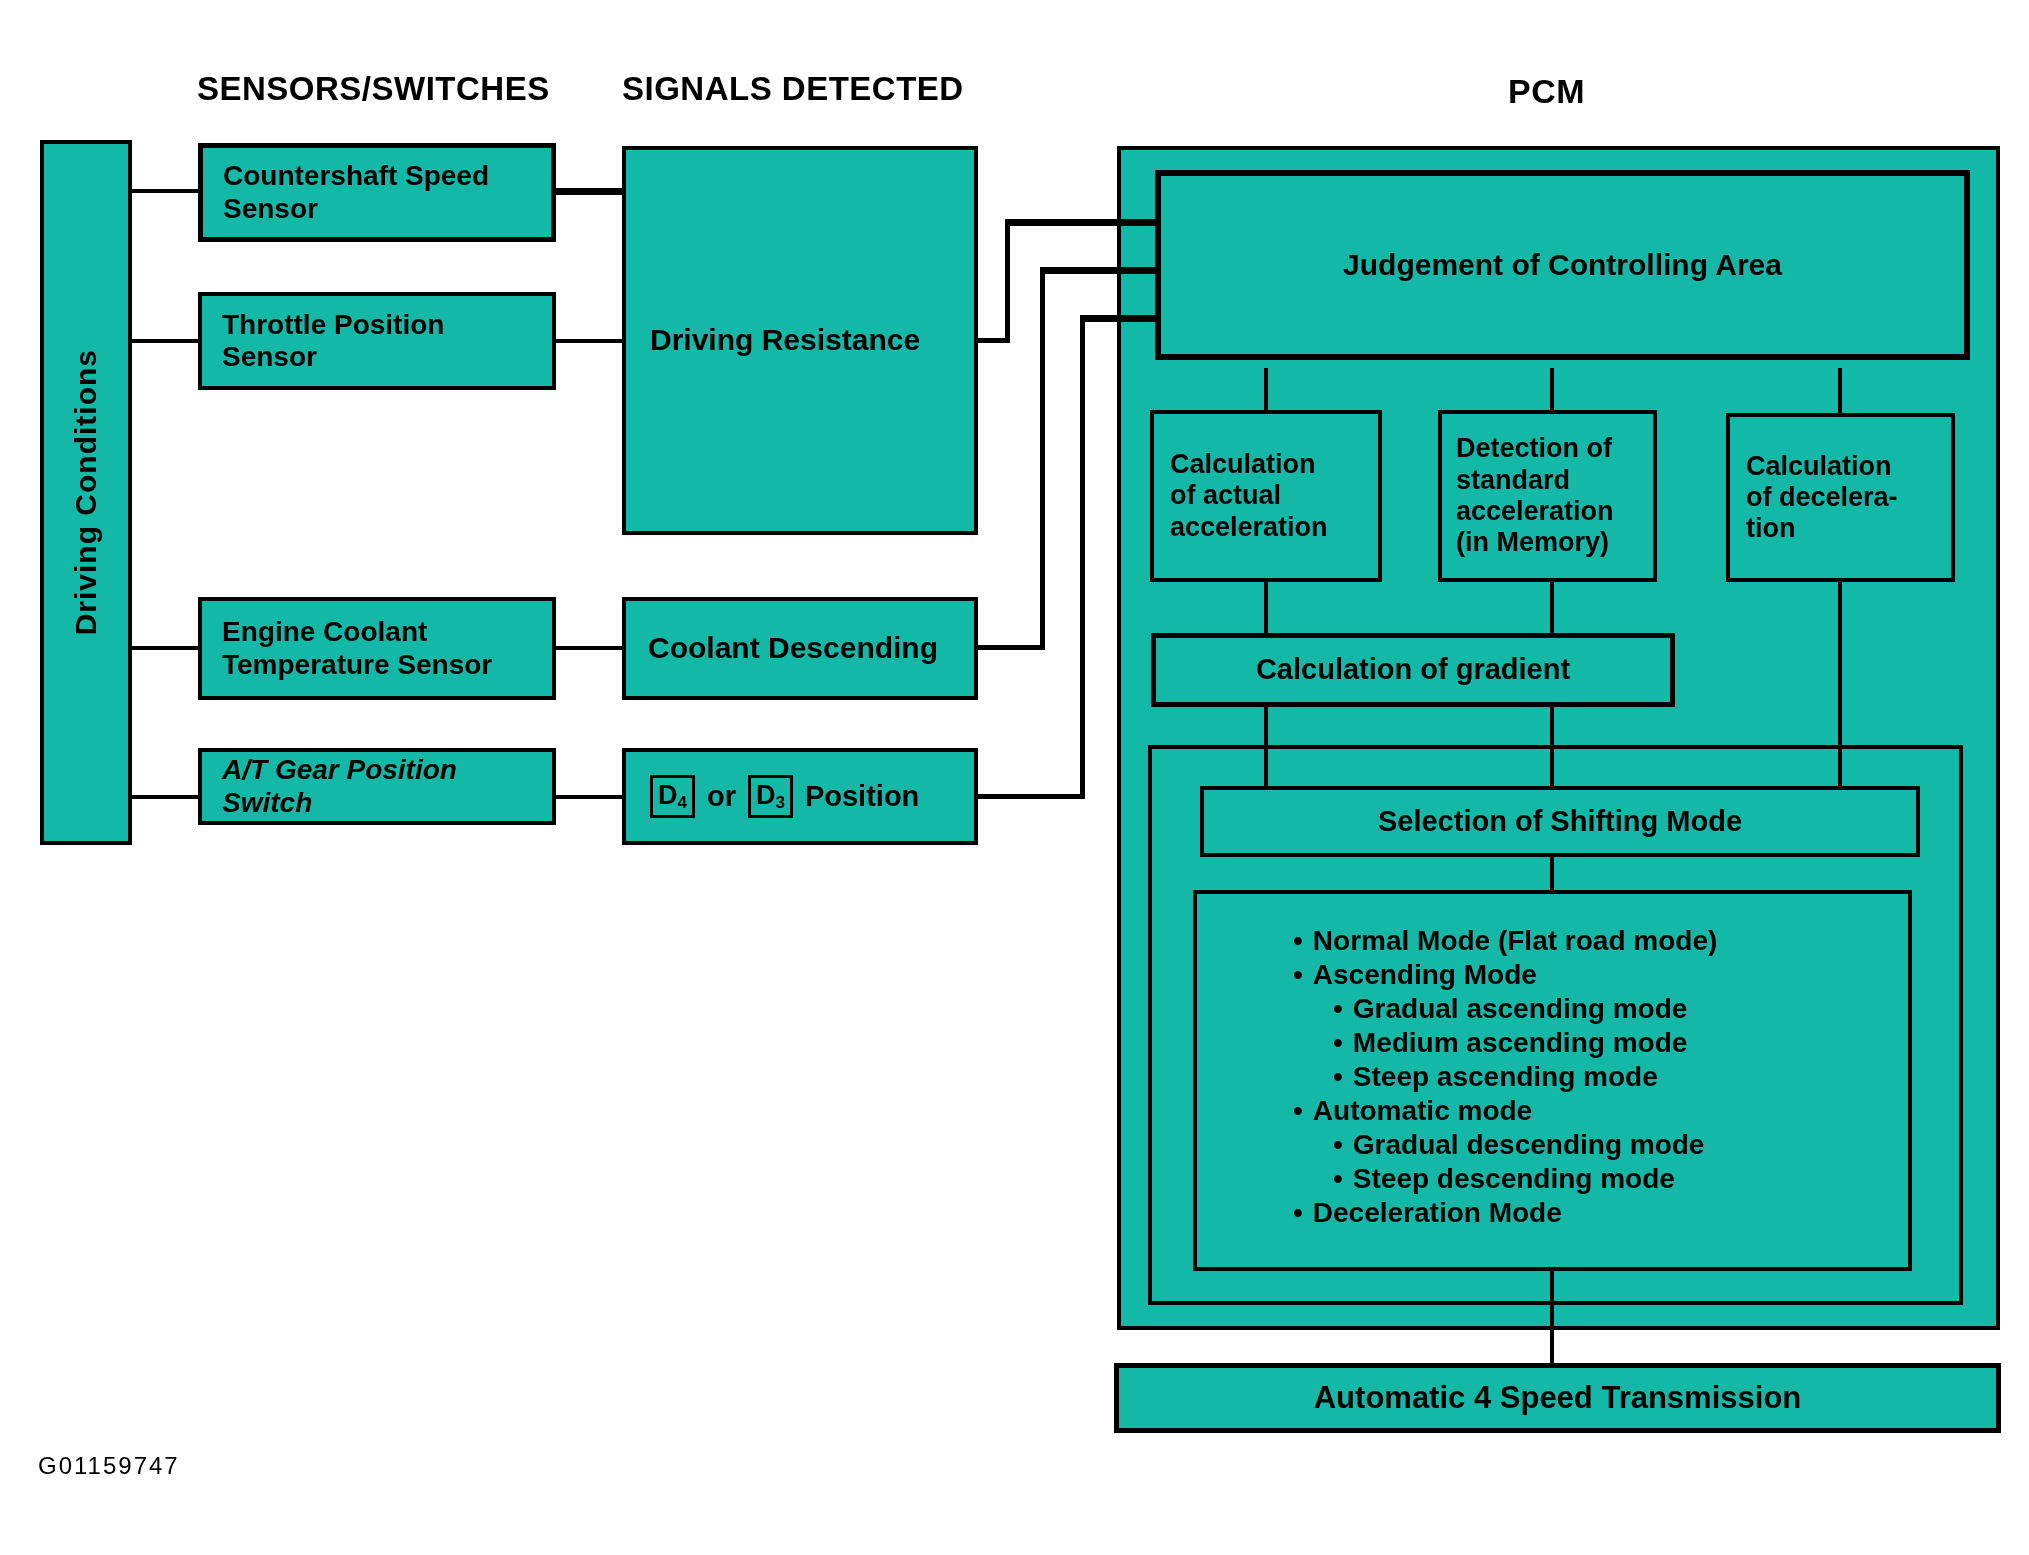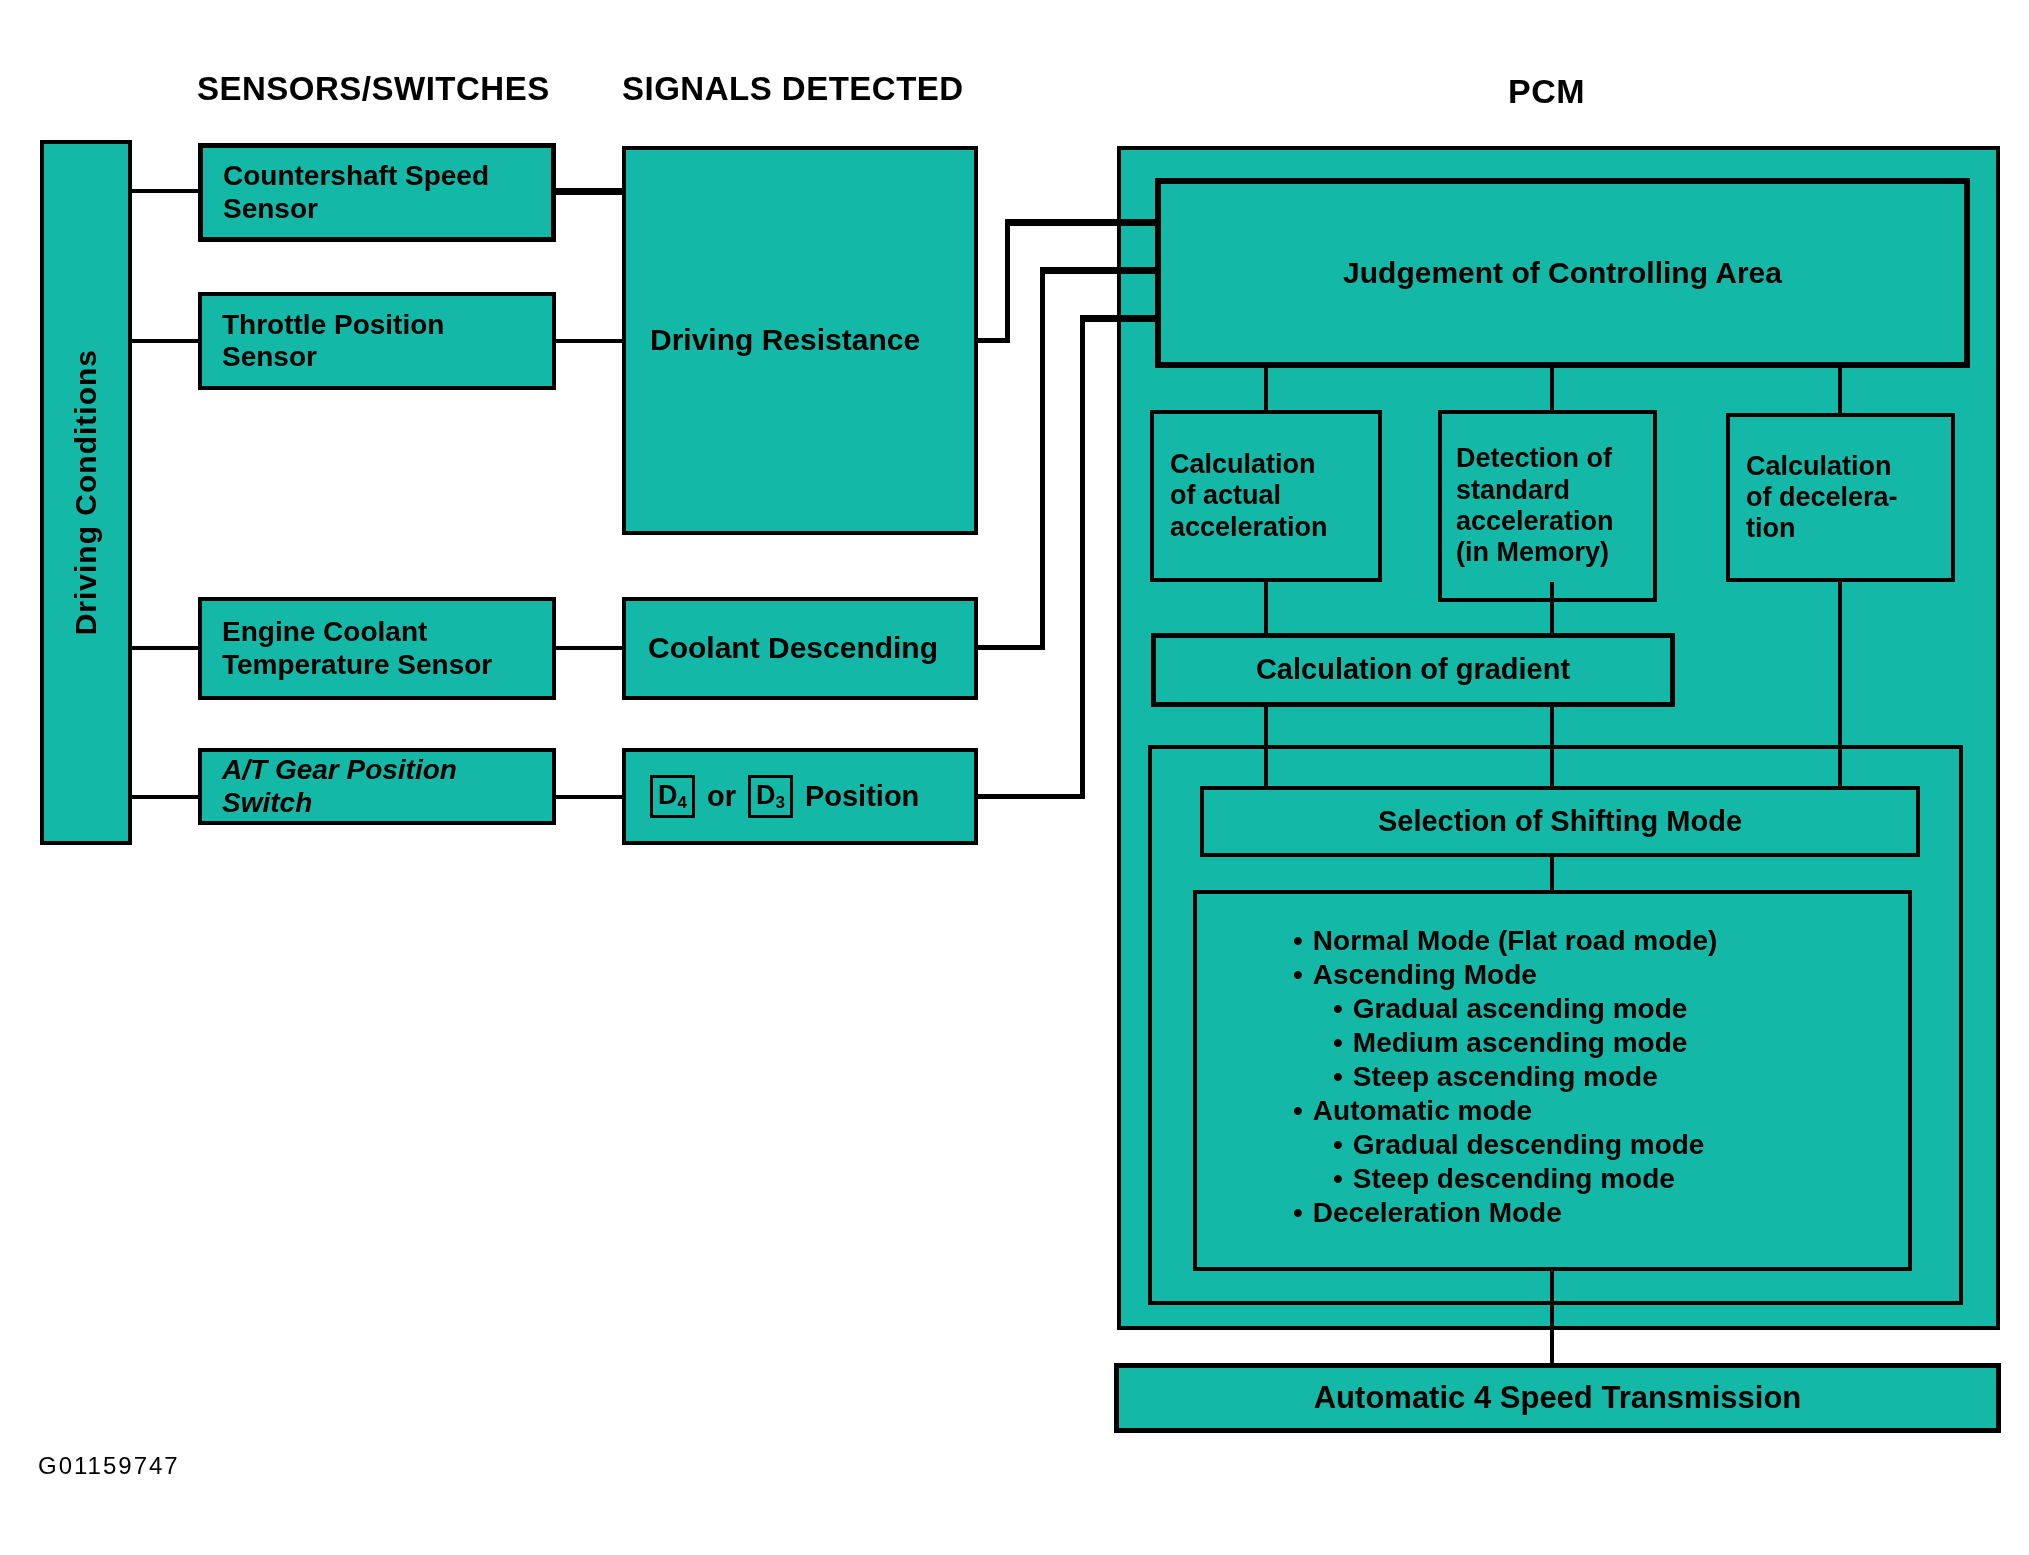--- a/index.html
+++ b/index.html
@@ -70,30 +70,30 @@
     <div class="dline">
       <span class="dbox"><span class="dl">D</span><span class="ds">4</span></span>
       <span>or</span>
       <span class="dbox"><span class="dl">D</span><span class="ds">3</span></span>
       <span>Position</span>
     </div>
   </div>
 
   <div class="box" style="left:1117px;top:146px;width:883px;height:1184px;"></div>
 
-  <div class="box b6 center" style="left:1155px;top:178px;width:815px;height:190px;">
+  <div class="box b6 center" style="left:1155px;top:170px;width:815px;height:190px;">
     <span class="lbl big">Judgement of Controlling Area</span>
   </div>
 
   <div class="box" style="left:1150px;top:410px;width:232px;height:172px;">
     <span class="lbl pad16" style="font-size:27px;">Calculation
 of actual
 acceleration</span>
   </div>
-  <div class="box" style="left:1438px;top:410px;width:219px;height:192px;">
+  <div class="box" style="left:1438px;top:410px;width:219px;height:172px;">
     <span class="lbl" style="font-size:27px;padding-left:14px;">Detection of
 standard
 acceleration
 (in Memory)</span>
   </div>
   <div class="box" style="left:1726px;top:413px;width:229px;height:169px;">
     <span class="lbl pad16" style="font-size:27px;">Calculation
 of decelera-
 tion</span>
   </div>

